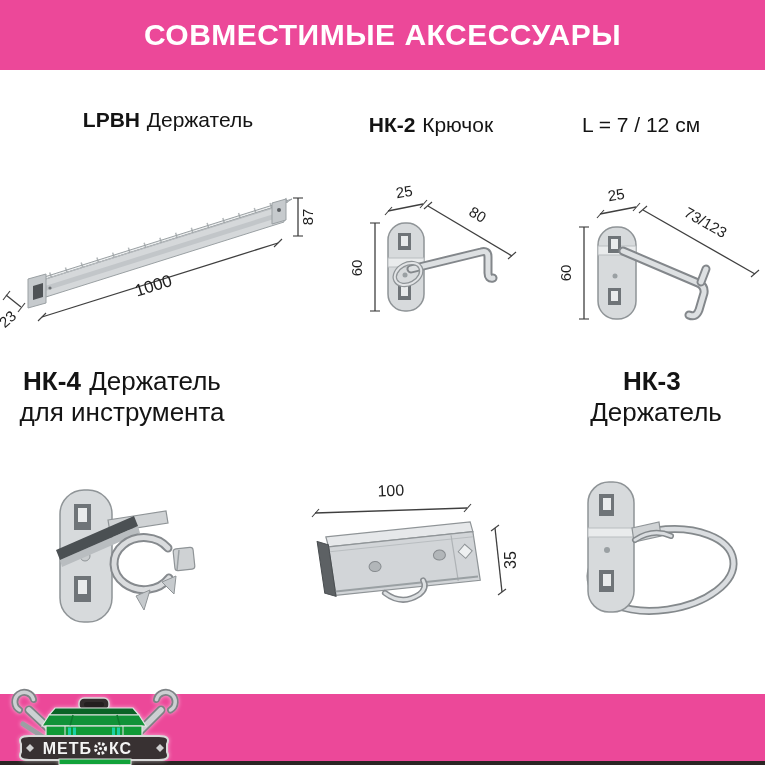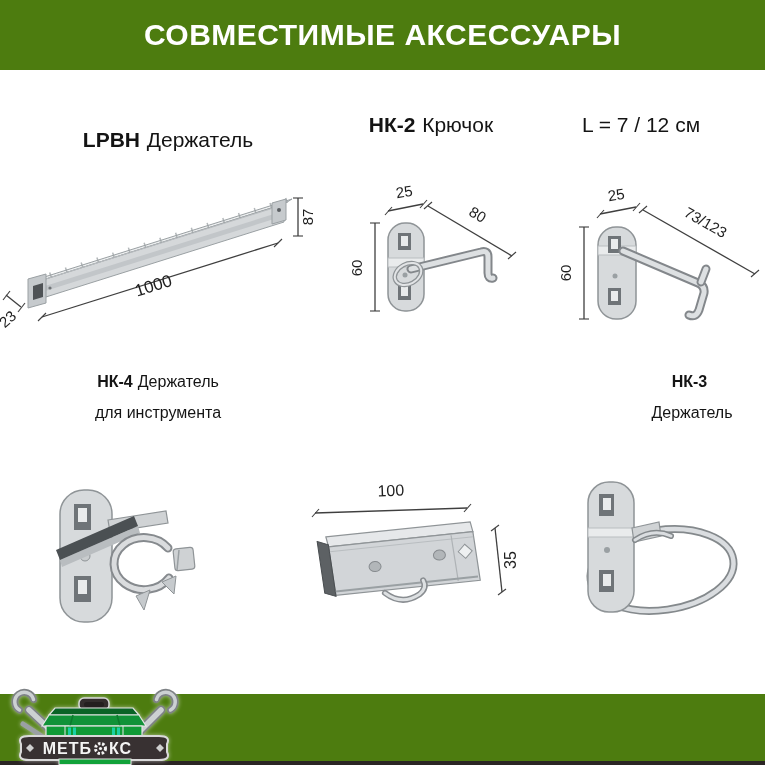--- a/index.html
+++ b/index.html
@@ -1,29 +1,29 @@
 <!DOCTYPE html>
 <html><head>
 <meta charset="utf-8">
 <style>
   html,body{margin:0;padding:0;background:#ffffff;}
   .page{
     position:relative;width:765px;height:765px;overflow:hidden;
     background:#ffffff;font-family:"Liberation Sans",sans-serif;color:#141414;
   }
-  .band{position:absolute;left:0;width:765px;background:#4d7c0f;}
+  .band{position:absolute;left:0;width:765px;background:#ec4899;}
   .band.top{top:0;height:70px;display:flex;align-items:center;justify-content:center;}
   .band.bottom{top:694px;height:71px;}
   .band.bottom .edge{position:absolute;left:0;bottom:0;width:100%;height:4px;background:#2b2524;}
   h1{
     margin:0;font-size:30px;font-weight:700;letter-spacing:.5px;color:#ffffff;white-space:nowrap;
   }
   .ptitle{position:absolute;text-align:center;line-height:26px;font-size:21px;}
   .ptitle b{font-weight:700;margin-right:.32em;}
-  .ptitle.big{font-size:16px;line-height:31px;padding-left:36px;}
+  .ptitle.big{font-size:26px;line-height:31px;}
   .ill{position:absolute;}
   svg{display:block;overflow:visible;font-family:"Liberation Sans",sans-serif;}
   .dl{stroke:#3f3f3f;stroke-width:1.3;fill:none;}
   .tick{stroke:#3f3f3f;stroke-width:1.1;}
   text.dim{font-size:15px;fill:#1f1f1f;}
   text.dim.lg{font-size:17px;}
   text.dim.md{font-size:16px;}
   .metal{fill:#d7dadc;stroke:#8f9497;stroke-width:1.5;}
   .slot{fill:#6f7478;}
   .slotin{fill:#e9ebec;}
@@ -33,21 +33,21 @@
 </style>
 </head>
 <body>
 
 <div class="page">
 
   <header class="band top">
     <h1>СОВМЕСТИМЫЕ АКСЕССУАРЫ</h1>
   </header>
 
-  <div class="ptitle" style="left:18px;top:127px;width:300px;">
+  <div class="ptitle" style="left:18px;top:107px;width:300px;">
     <div><b>LPBH</b><span>Держатель</span></div>
   </div>
 
   <div class="ptitle" style="left:343px;top:112px;width:176px;text-align:center;">
     <div><b>НК-2</b><span>Крючок</span></div>
   </div>
 
   <div class="ptitle" style="left:548px;top:112px;width:186px;">
     <div>L = 7 / 12 см</div>
   </div>

